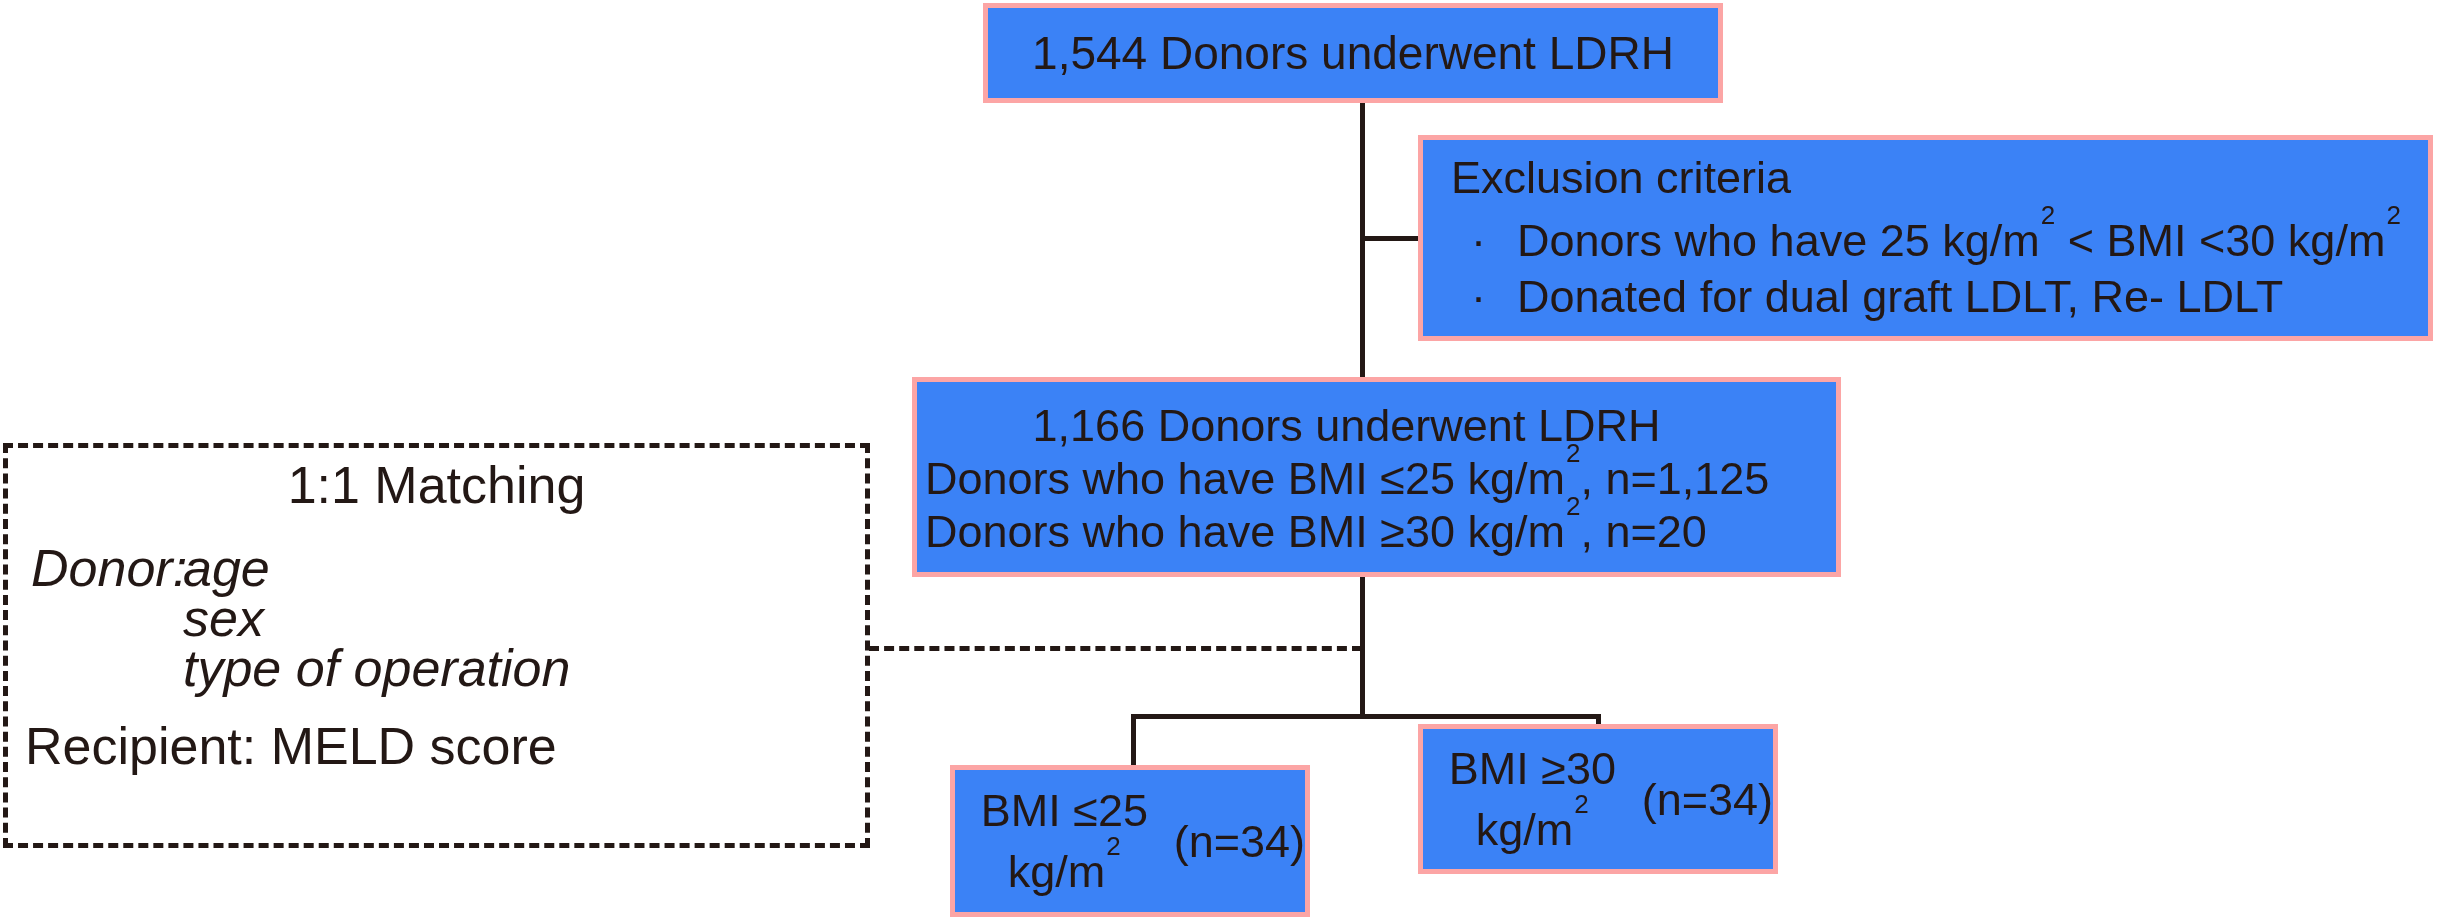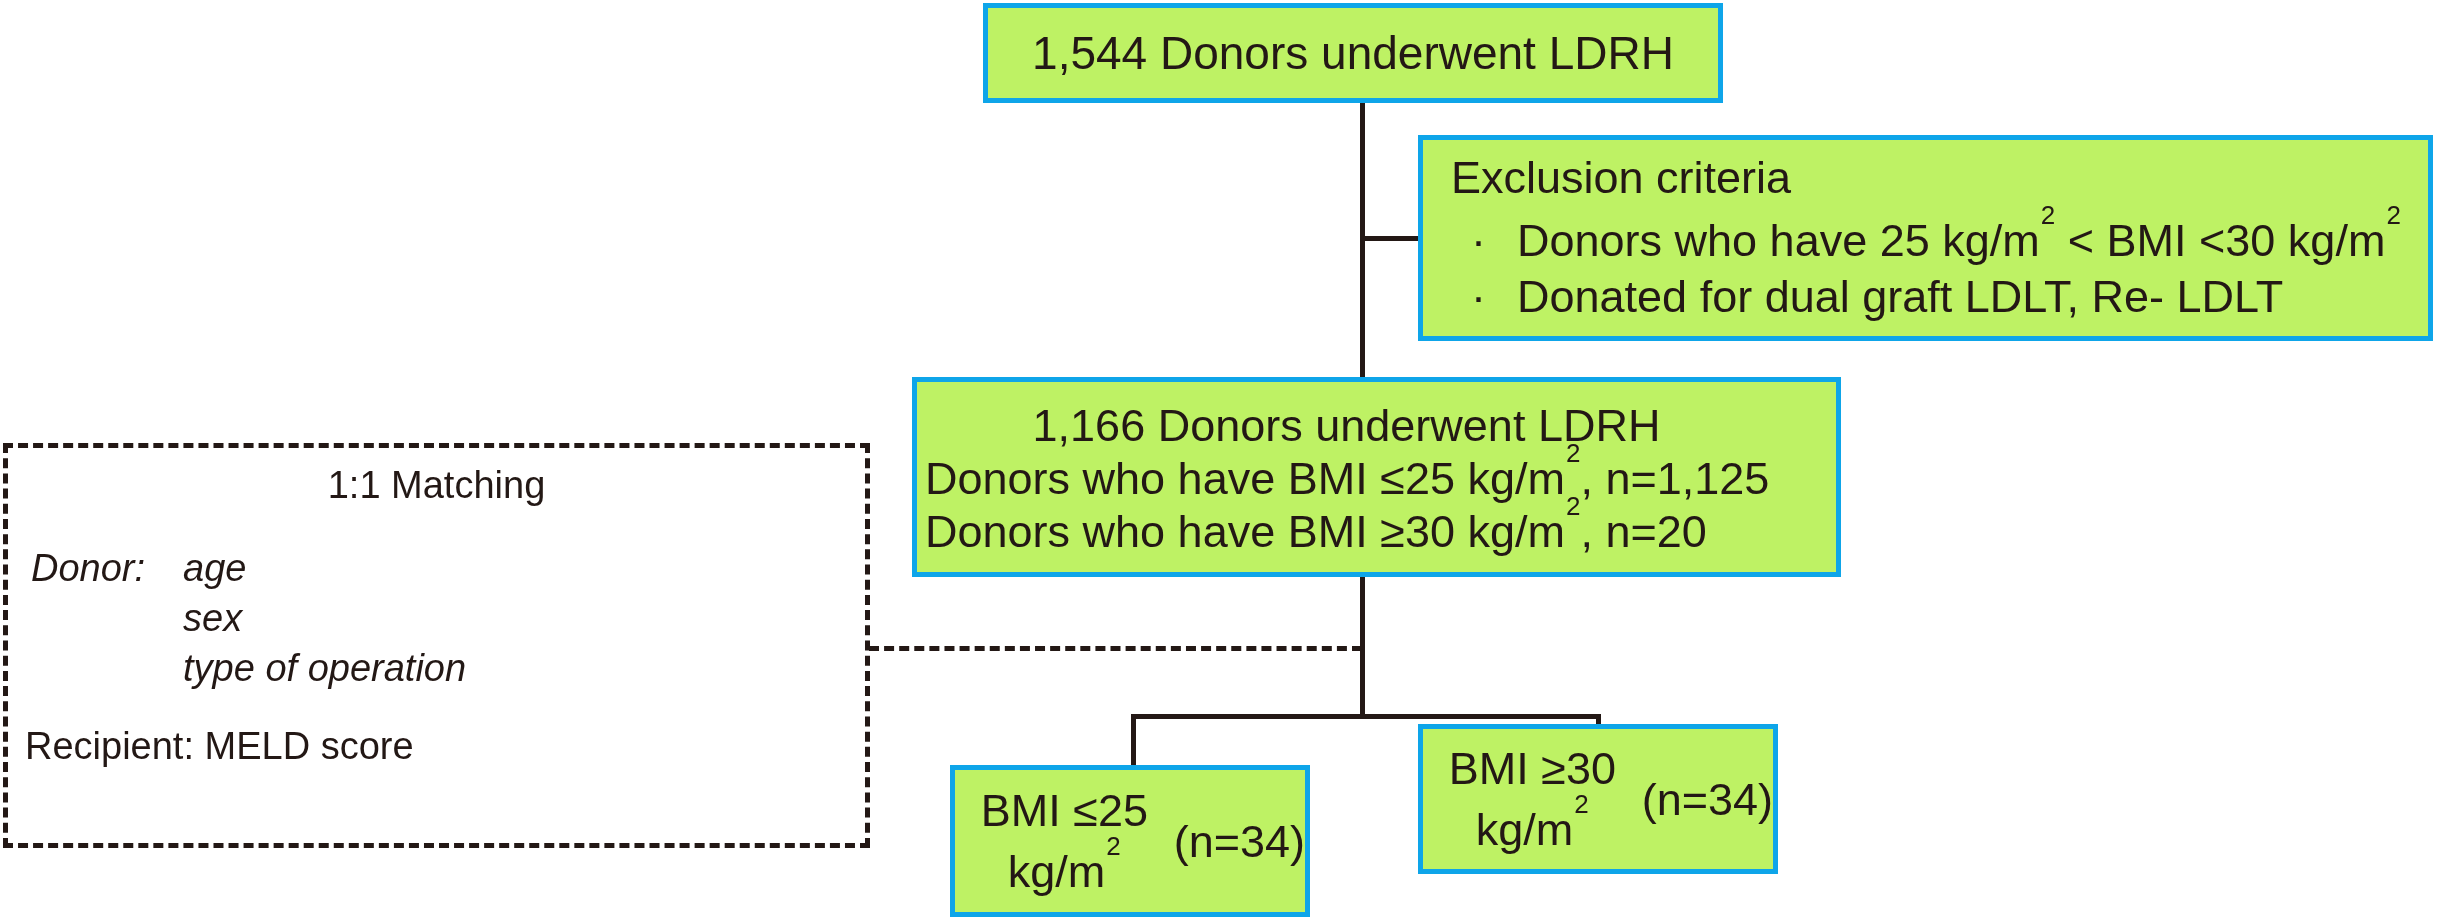--- a/index.html
+++ b/index.html
@@ -12,22 +12,22 @@
     width: 2446px;
     height: 922px;
     background: #ffffff;
     font-family: "Liberation Sans", "DejaVu Sans", sans-serif;
     color: #231815;
     overflow: hidden;
   }
   .box {
     position: absolute;
     box-sizing: border-box;
-    border: 5px solid #0ea5e9;
-    background: #bef264;
+    border: 5px solid #fca5a5;
+    background: #3b82f6;
     font-size: 45px;
     line-height: 53px;
   }
   .conn {
     position: absolute;
     background: #231815;
   }
   .conn-dashed {
     position: absolute;
     height: 0;
@@ -69,21 +69,21 @@
   }
   #cohort-box .c-line1 { text-align: center; padding-right: 60px; }
   #cohort-box .c-line { padding-left: 8px; }
 
   
   #matching-box {
     left: 3px; top: 443px; width: 867px; height: 405px;
     box-sizing: border-box;
     border: 5px dashed #231815;
     position: absolute;
-    font-size: 38px;
+    font-size: 52px;
     line-height: 50px;
   }
   #matching-box .match-title { margin-top: 12px; text-align: center; }
   #matching-box .donor-row { display: flex; margin-top: 33px; padding-left: 23px; font-style: italic; }
   #matching-box .donor-label { width: 152px; flex: 0 0 auto; }
   #matching-box .recipient-row { margin-top: 28px; padding-left: 17px; }
 
   
   .outcome {
     display: flex; 

